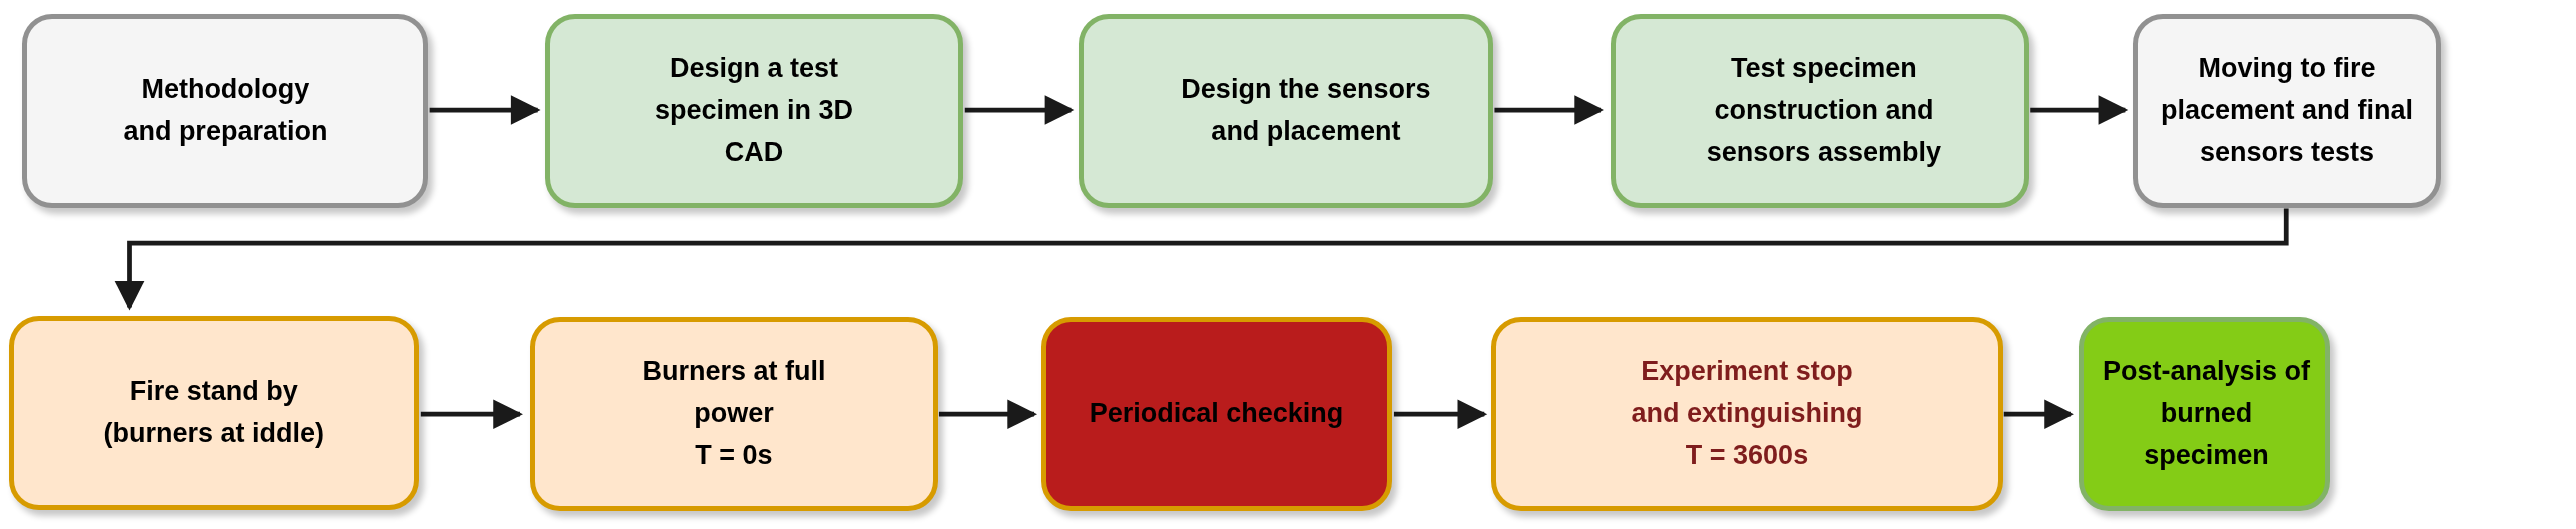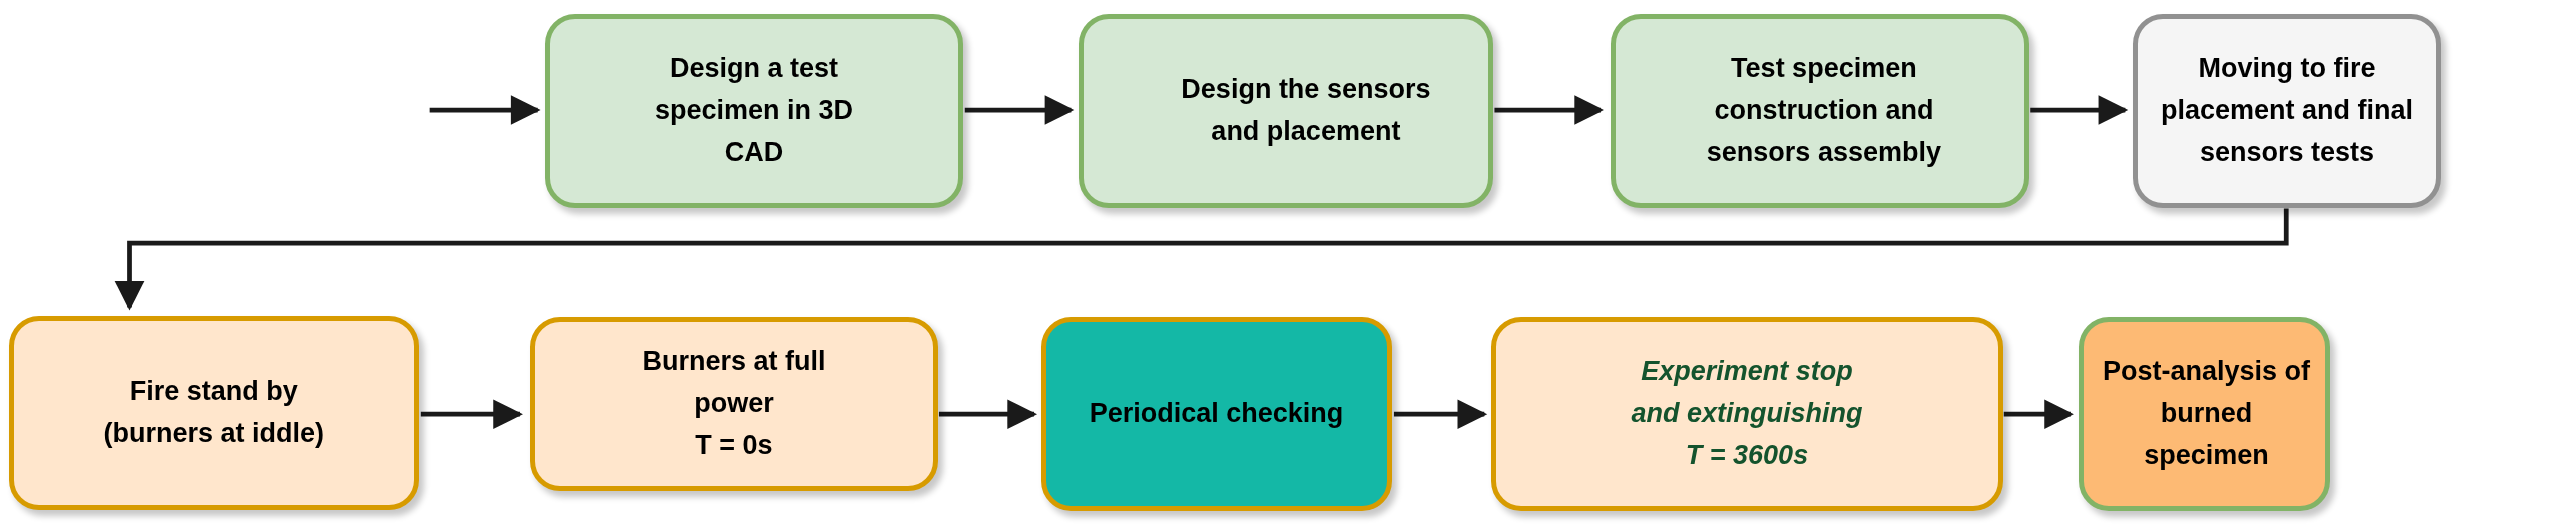--- a/index.html
+++ b/index.html
@@ -36,21 +36,21 @@
     box-shadow:4.8px 5.4px 6.1px rgba(0,0,0,0.22);
   }
   
   #s0{left:22.4px;  top:13.6px;  width:406px; height:194px;}
   #s1{left:545px; top:13.6px;  width:418px; height:194px;}
   #s2{left:1079px;top:13.6px;  width:414px; height:194px;padding-left:48px;}
   #s3{left:1611px;top:13.6px;  width:418px; height:194px;padding-left:16px;}
   #s4{left:2133px;top:13.6px;  width:308px; height:194px;}
   
   #s5{left:8.8px;  top:316px; width:410px; height:194px;}
-  #s6{left:530px; top:317px; width:408px; height:174px;}
+  #s6{left:530px; top:317px; width:408px; height:194px;}
   #s7{left:1041px;top:317px; width:351px; height:194px;}
   #s8{left:1491px;top:317px; width:512px; height:194px;}
   #s9{left:2079px;top:317px; width:251px; height:194px;}
 </style>
 </head>
 <body>
 
 <div class="canvas">
 
   <svg class="connectors" width="2576" height="529" viewBox="0 0 3792 779">
@@ -66,38 +66,40 @@
     <line class="connector" x1="2989" y1="162" x2="3129" y2="162" stroke="#1a1a1a" stroke-width="7" marker-end="url(#ah)"></line>
 
     <polyline class="connector" points="3366,307 3366,358 190,358 190,453" fill="none" stroke="#1a1a1a" stroke-width="7" marker-end="url(#ah)"></polyline>
 
     <line class="connector" x1="619" y1="610" x2="765" y2="610" stroke="#1a1a1a" stroke-width="7" marker-end="url(#ah)"></line>
     <line class="connector" x1="1382" y1="610" x2="1522" y2="610" stroke="#1a1a1a" stroke-width="7" marker-end="url(#ah)"></line>
     <line class="connector" x1="2052" y1="610" x2="2185" y2="610" stroke="#1a1a1a" stroke-width="7" marker-end="url(#ah)"></line>
     <line class="connector" x1="2950" y1="610" x2="3049" y2="610" stroke="#1a1a1a" stroke-width="7" marker-end="url(#ah)"></line>
   </svg>
 
+  <div class="step" id="s0" style="background: rgb(245, 245, 245); border-color: rgb(145, 145, 145); color: rgb(0, 0, 0);">Methodology
+and preparation</div>
   <div class="step" id="s1" style="background: rgb(213, 232, 212); border-color: rgb(130, 179, 102); color: rgb(0, 0, 0);">Design a test
 specimen in 3D
 CAD</div>
   <div class="step" id="s2" style="background: rgb(213, 232, 212); border-color: rgb(130, 179, 102); color: rgb(0, 0, 0);">Design the sensors
 and placement</div>
   <div class="step" id="s3" style="background: rgb(213, 232, 212); border-color: rgb(130, 179, 102); color: rgb(0, 0, 0);">Test specimen
 construction and
 sensors assembly</div>
   <div class="step" id="s4" style="background: rgb(245, 245, 245); border-color: rgb(145, 145, 145); color: rgb(0, 0, 0);">Moving to fire
 placement and final
 sensors tests</div>
 
   <div class="step" id="s5" style="background: rgb(255, 230, 204); border-color: rgb(215, 155, 0); color: rgb(0, 0, 0);">Fire stand by
 (burners at iddle)</div>
   <div class="step" id="s6" style="background: rgb(255, 230, 204); border-color: rgb(215, 155, 0); color: rgb(0, 0, 0);">Burners at full
 power
 T = 0s</div>
-  <div class="step" id="s7" style="background: #14b8a6; border-color: rgb(215, 155, 0); color: rgb(0, 0, 0);">Periodical checking</div>
-  <div class="step" id="s8" style="background: rgb(255, 230, 204); border-color: rgb(215, 155, 0); color: #14532d; font-style: italic;">Experiment stop
+  <div class="step" id="s7" style="background: #b91c1c; border-color: rgb(215, 155, 0); color: rgb(0, 0, 0);">Periodical checking</div>
+  <div class="step" id="s8" style="background: rgb(255, 230, 204); border-color: rgb(215, 155, 0); color: #7f1d1d;">Experiment stop
 and extinguishing
 T = 3600s</div>
-  <div class="step" id="s9" style="background: #fdba74; border-color: rgb(130, 179, 102); color: rgb(0, 0, 0); padding-left: 12px;">Post-analysis of
+  <div class="step" id="s9" style="background: #84cc16; border-color: rgb(130, 179, 102); color: rgb(0, 0, 0); padding-left: 12px;">Post-analysis of
 burned specimen</div>
 
 </div>
 
 
 </body></html>

